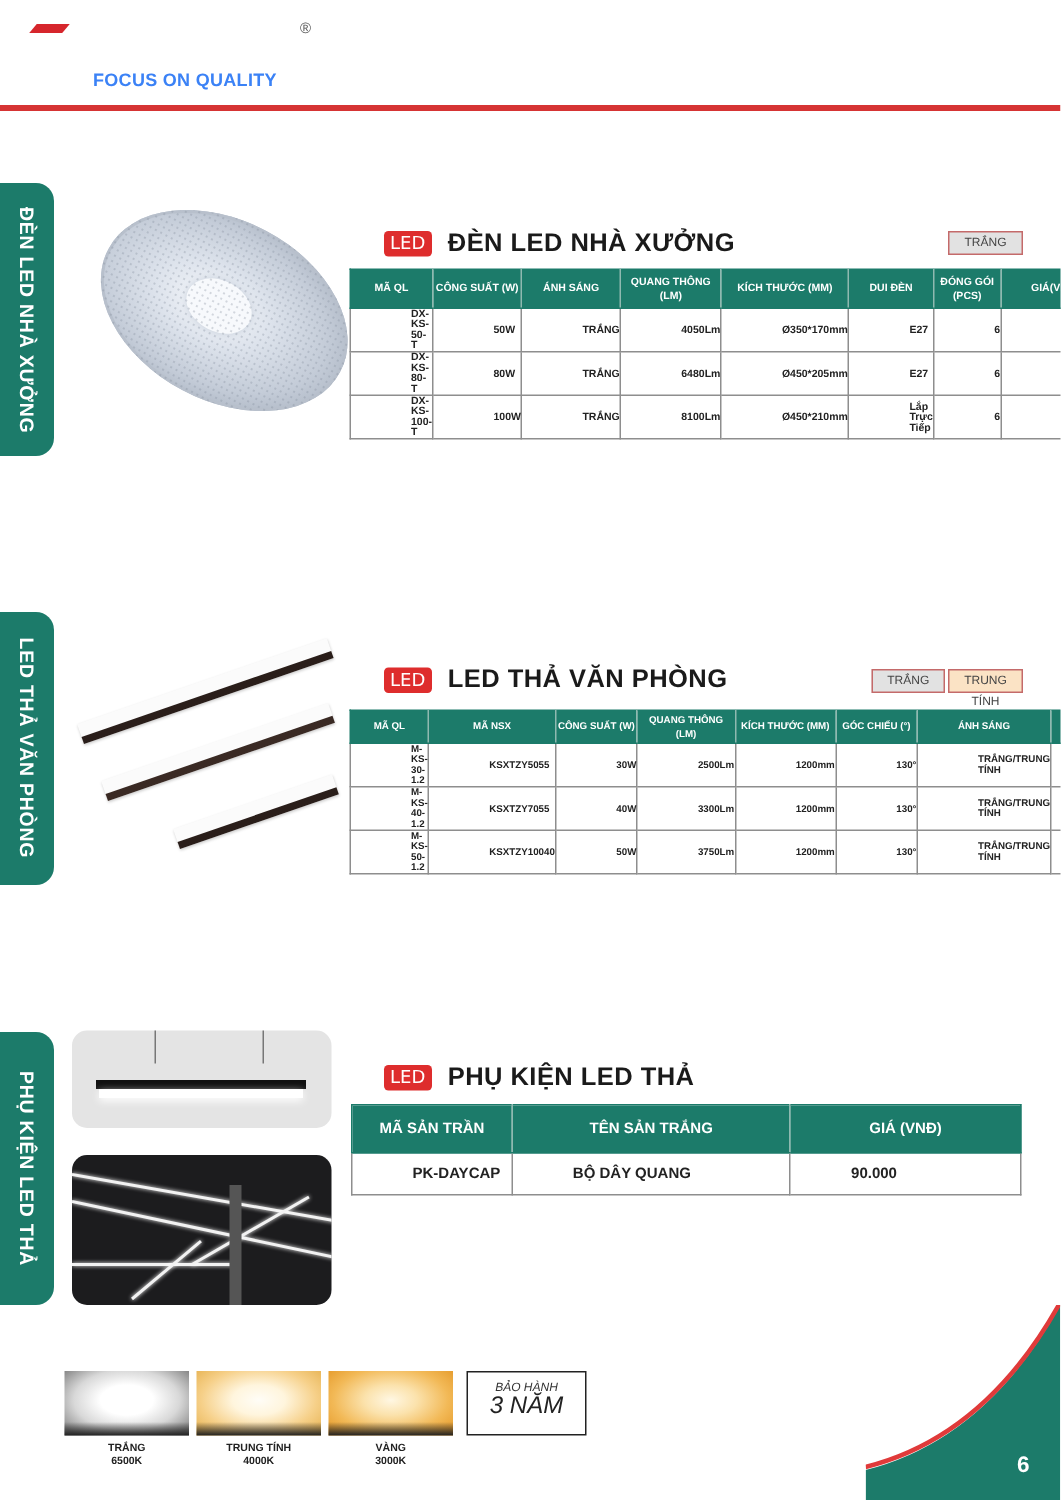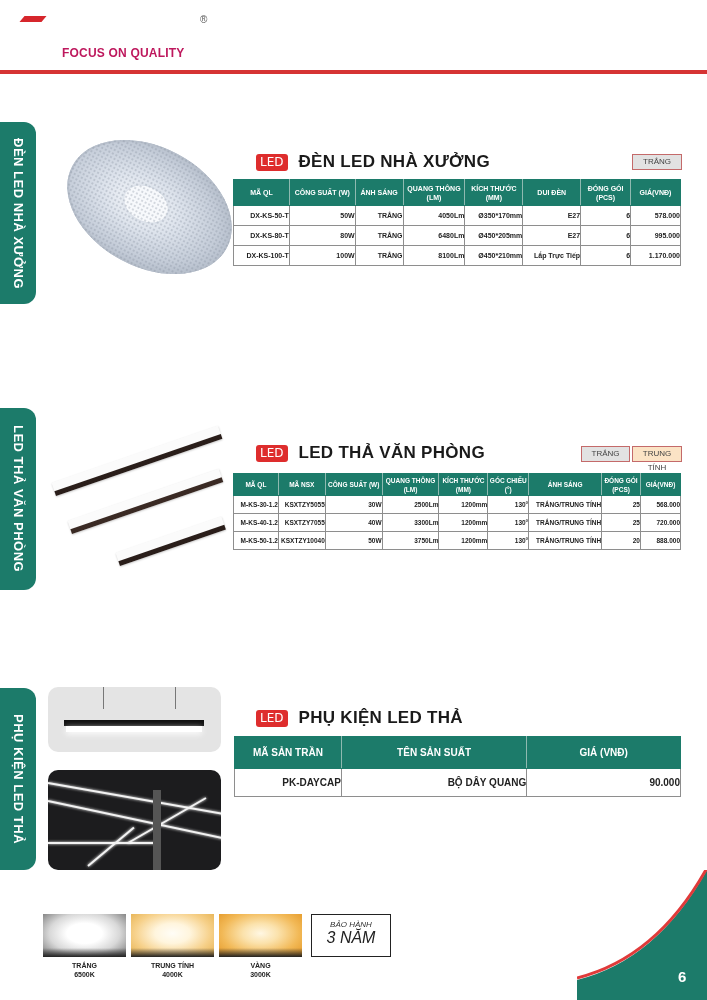--- a/index.html
+++ b/index.html
@@ -4,21 +4,21 @@
   <style>
     * { box-sizing: border-box; margin: 0; padding: 0; }
     html, body { width: 707px; height: 1000px; background: #ffffff; overflow: hidden; }
     body { position: relative; font-family: "Liberation Sans", sans-serif; color: #222; }
 
     
     .logo { position: absolute; left: 10px; top: 14px; width: 200px; height: 48px; }
     .logo-word { position: absolute; left: 0; top: 0; font-family: "DejaVu Sans", sans-serif; font-weight: bold; font-size: 30px; letter-spacing: 1px; color: #1a7b67; line-height: 34px; }
     .logo-accent { position: absolute; left: 12px; top: 2px; width: 22px; height: 6px; background: #d6262c; transform: skewX(-40deg); }
     .logo-reg { position: absolute; left: 190px; top: 0px; font-size: 10px; color: #555; }
-    .logo-tag { position: absolute; left: 52px; top: 32px; font-weight: bold; font-size: 12px; color: #be185d; letter-spacing: 0.2px; }
+    .logo-tag { position: absolute; left: 52px; top: 32px; font-weight: bold; font-size: 12px; color: #3b82f6; letter-spacing: 0.2px; }
     .header-line { position: absolute; left: 0; top: 70px; width: 707px; height: 4px; background: #d63434; }
 
     
     .side-tab { position: absolute; left: 0; width: 36px; background: #1c7b6a; border-radius: 0 12px 12px 0; display: flex; align-items: center; justify-content: center; }
     .side-tab span { writing-mode: vertical-rl; color: #fff; font-weight: bold; font-size: 13px; letter-spacing: 0.5px; white-space: nowrap; }
 
     
     .img-box { position: absolute; }
     .highbay { left: 52px; top: 135px; width: 180px; height: 140px; }
     .highbay .dish { position: absolute; left: 10px; top: 12px; width: 175px; height: 120px; border-radius: 50%; background: radial-gradient(ellipse at 45% 50%, #f6f8fb 0%, #dde3ec 30%, #c4ccd8 60%, #9aa4b2 95%); transform: rotate(28deg); box-shadow: 0 0 0 2px #b8c0cc inset; }
@@ -42,21 +42,21 @@
     .sec-name { font-weight: bold; font-size: 17px; color: #1a1a1a; letter-spacing: 0.3px; }
 
     .tag { position: absolute; height: 16px; font-size: 8px; line-height: 14px; text-align: center; border: 1px solid #c46a6a; color: #444; }
     .tag.white { background: #e2e2e2; }
     .tag.neutral { background: #fbe3c5; }
 
     
     table { position: absolute; border-collapse: collapse; font-weight: bold; color: #222; }
     th { background: #1c7b6a; color: #fff; font-size: 7px; line-height: 9px; border: 1px solid #1c7b6a; border-right: 1px solid #8fb9b0; font-weight: bold; }
     th:last-child { border-right: 1px solid #1c7b6a; }
-    td { border: 1px solid #8e8e8e; text-align: right; font-size: 7px; }
+    td { border: 1px solid #8e8e8e; text-align: left; font-size: 7px; padding-left: 40px; }
     .t1 { left: 233px; top: 179px; width: 448px; }
     .t1 th { height: 26px; }
     .t1 td { height: 20px; }
     .t2 { left: 233px; top: 473px; width: 448px; }
     .t2 th { height: 22px; font-size: 6.5px; }
     .t2 td { height: 18px; font-size: 6.5px; }
     .t3 { left: 234px; top: 736px; width: 447px; }
     .t3 th { height: 32px; font-size: 10px; }
     .t3 td { height: 28px; font-size: 10px; }
 
@@ -234,21 +234,21 @@
 
 <div class="sec-title" style="top:708px;">
   <span class="led-badge">LED</span>
   <span class="sec-name">PHỤ KIỆN LED THẢ</span>
 </div>
 
 <table class="t3">
   <thead>
     <tr>
       <th style="width:107px">MÃ SẢN TRẦN</th>
-      <th style="width:186px">TÊN SẢN SUẤT</th>
+      <th style="width:186px">TÊN SẢN TRẮNG</th>
       <th style="width:154px">GIÁ (VNĐ)</th>
     </tr>
   </thead>
   <tbody>
     <tr>
       <td>PK-DAYCAP</td>
       <td>BỘ DÂY QUANG</td>
       <td>90.000</td>
     </tr>
   </tbody>

